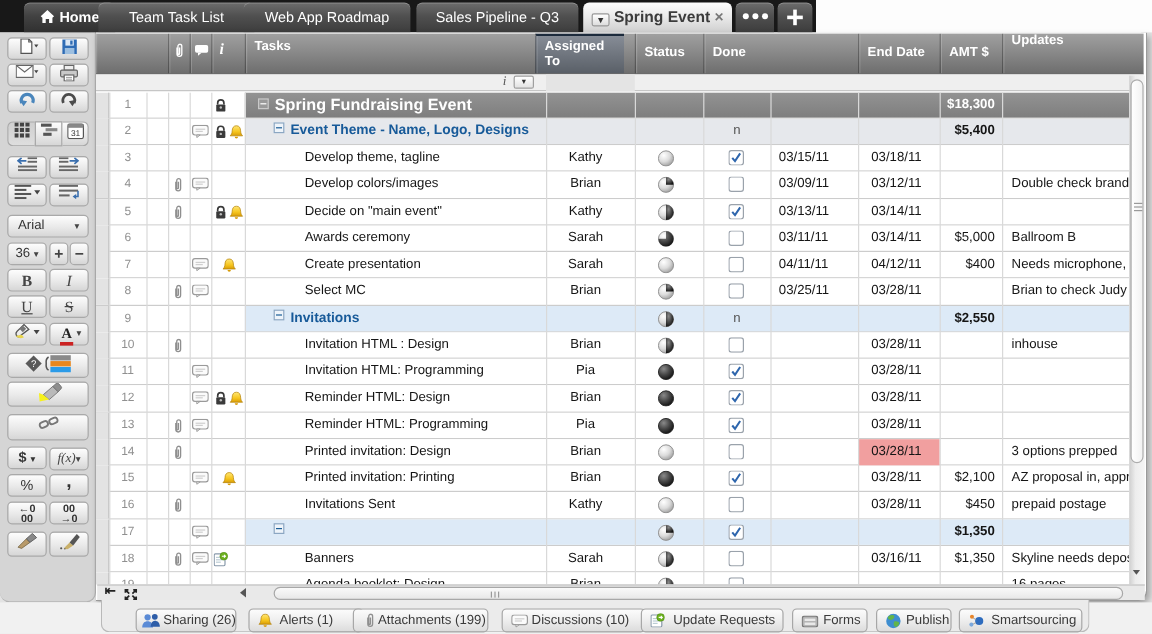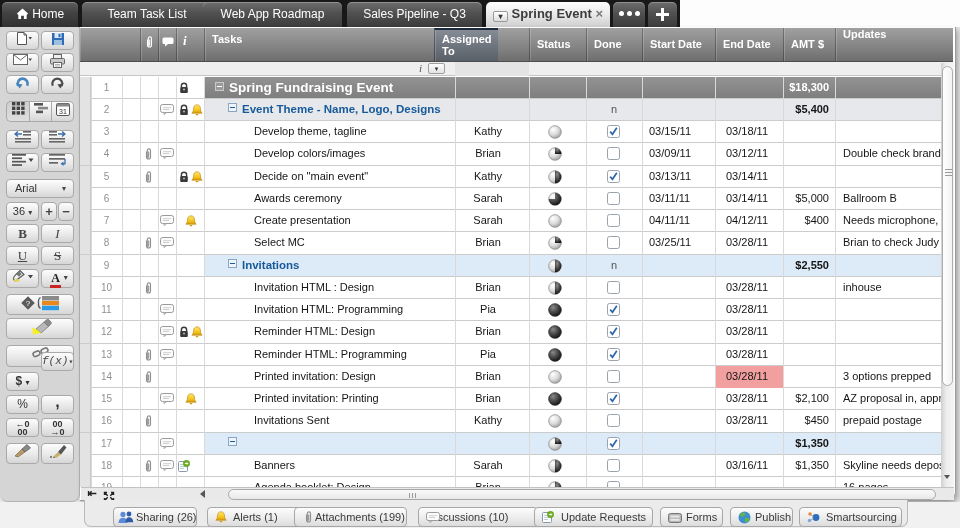--- a/index.html
+++ b/index.html
@@ -3,21 +3,21 @@
 <style>
 *{margin:0;padding:0;box-sizing:border-box}
 html,body{width:960px;height:528px;overflow:hidden}
 body{font-family:"Liberation Sans",sans-serif;-webkit-font-smoothing:antialiased;background:#e3e3e3;position:relative}
 .abs{position:absolute}
 
 #topbar{left:0;top:0;width:680px;height:27px;background:#181818}
 #topwhite{left:680px;top:0;width:280px;height:27px;background:#fdfdfd}
 .ttab{position:absolute;top:2px;height:25px;border-radius:5px 5px 0 0;color:#fff;font-size:12px;text-align:center;line-height:24px}
 .ttab.dk{background:linear-gradient(#6d6d6d,#505050 45%,#3c3c3c);box-shadow:inset 0 1px 0 rgba(255,255,255,.25)}
-#tabhome{left:2px;width:76px;font-weight:normal;background:linear-gradient(#5e5e5e,#424242 45%,#303030);box-shadow:inset 0 1px 0 rgba(255,255,255,.25)}
+#tabhome{left:20px;width:76px;font-weight:bold;background:linear-gradient(#5e5e5e,#424242 45%,#303030);box-shadow:inset 0 1px 0 rgba(255,255,255,.25)}
 #tabactive{left:486px;width:124px;background:linear-gradient(#fefefe,#e9e9e9 50%,#cfcfcf);color:#3c3c3c;font-weight:bold;font-size:13px}
 
 #sidebar{left:0;top:27px;width:80px;height:475px;background:#d5d5d5;border-right:1px solid #b4b4b4;border-bottom:1px solid #b4b4b4;border-radius:0 0 8px 8px}
 .sbtn{position:absolute;left:6px;width:33px;height:19px;background:linear-gradient(#fdfdfd,#e9e9e9 55%,#d6d6d6);border:1px solid #a9a9a9;border-radius:4px;text-align:center;color:#444;font-size:12px;line-height:17px}
 .sbtn.r{left:41px}
 .sbtn.w{width:68px}
 .sbtn.press{background:linear-gradient(#cfcfcf,#dedede)}
 
 #gridframe{left:80px;top:27px;width:876px;height:474px;background:#fff;border:1px solid #9a9a9a;border-left:none;border-top:none;border-radius:0 0 9px 0;box-shadow:2px 3px 5px rgba(0,0,0,.28)}
 #ghead{left:80px;top:28px;width:873px;height:34px;background:linear-gradient(#a0a0a0,#8a8a8a 45%,#6e6e6e);border-bottom:1px solid #4e4e4e;overflow:hidden}
@@ -271,21 +271,21 @@
         <path d="M17 3 L19.5 0.8 A1.8 1.8 0 0 1 22.2 1 L23.8 2.8 A1.8 1.8 0 0 1 23.6 5.4 L21.5 7.5 Z" fill="#8d8d8d" stroke="#666" stroke-width="0.6"></path>
         <path d="M5.5 8.5 L9 10 L14 14 L6 15.5 Z" fill="#f6f11c"></path>
       </svg></div>
 <div class="sbtn w" style="top:345px;height:22px"><svg width="17" height="13" viewBox="0 0 17 13">
         <g fill="none" stroke="#777" stroke-width="1.6">
           <rect x="1" y="5.5" width="7" height="4.5" rx="2.2" transform="rotate(-25 4.5 7.7)"></rect>
           <rect x="9" y="2.5" width="7" height="4.5" rx="2.2" transform="rotate(-25 12.5 4.7)"></rect>
         </g>
       </svg></div>
 <div class="sbtn" style="top:372px;font-size:12px;color:#333;font-weight:bold">$ <span style="font-size:8px;font-weight:normal">▾</span></div>
-<div class="sbtn r" style="top:352px;font-style:italic;font-family:Liberation Mono, monospace;font-size:11px">f(x)<span style="font-size:8px;font-style:normal">▾</span></div>
+<div class="sbtn r" style="top:373px;font-style:italic;font-family:Liberation Serif, serif;font-size:11px">f(x)<span style="font-size:8px;font-style:normal">▾</span></div>
 <div class="sbtn" style="top:395px;font-size:12px;color:#333">%</div>
 <div class="sbtn r" style="top:395px;font-size:16px;font-weight:bold;color:#333;line-height:12px">,</div>
 <div class="sbtn" style="top:418px;font-size:9px;font-weight:bold;color:#333;line-height:8px;padding-top:1px">←0<br>00</div>
 <div class="sbtn r" style="top:418px;font-size:9px;font-weight:bold;color:#333;line-height:8px;padding-top:1px">00<br>→0</div>
 <div class="sbtn" style="top:443px;height:21px"><svg width="18" height="14" viewBox="0 0 18 14">
         <path d="M1 12 L8 5 L11 8 L4 13 Z" fill="#b89a6a" stroke="#7a6a4a" stroke-width="0.7"></path>
         <path d="M8 5 L13 0.5 L16.5 4 L11 8 Z" fill="#888" stroke="#555" stroke-width="0.7"></path>
       </svg></div>
 <div class="sbtn r" style="top:443px;height:21px"><svg width="18" height="14" viewBox="0 0 18 14">
         <path d="M4 13 L9 8 L12 10.5 L7 14 Z" fill="#c9b06a"></path>
@@ -300,24 +300,23 @@
 <div class="hc" style="left:0;width:124px;border-left:none"></div>
 <div class="hc" style="left:60px;width:18px;padding:8px 0 0 4px"><svg width="9" height="13" viewBox="0 0 9 13">
         <path d="M2.5 3.5 V9 a2 2 0 0 0 4 0 V2.5 a1.6 1.6 0 0 0 -3.2 0 V8.5 a0.7 0.7 0 0 0 1.4 0 V3.5" fill="none" stroke="#fff" stroke-width="1.1"></path>
       </svg></div>
 <div class="hc" style="left:78px;width:18px;padding:9px 0 0 3px"><svg width="12" height="10" viewBox="0 0 12 10">
         <rect x="0.5" y="0.5" width="11" height="6.5" rx="1.5" fill="#fff"></rect>
         <path d="M3 7 L3 9.5 L6 7 Z" fill="#fff"></path>
       </svg></div>
 <div class="hc" style="left:96px;width:28px;padding:5px 0 0 6px;font-family:'Liberation Serif',serif;font-style:italic;font-size:13px">i</div>
 <div class="hc" style="left:124px;width:251px">Tasks</div>
-<div class="hc" id="hasg" style="left:354px;width:64px">Assigned<br>To</div>
+<div class="hc" id="hasg" style="left:366px;width:74px">Assigned<br>To</div>
 <div class="hc" style="left:449px;width:57px;padding-top:10px">Status</div>
 <div class="hc" style="left:506px;width:56px;padding-top:10px">Done</div>
-<div class="hc" style="left:562px;width:73px;padding-top:10px">Start Date</div>
 <div class="hc" style="left:635px;width:68px;padding-top:10px">End Date</div>
 <div class="hc" style="left:703px;width:52px;padding-top:10px">AMT $</div>
 <div class="hc" style="left:755px;width:106px;padding-top:0">Updates</div>
 </div>
 <div class="abs" id="filterrow">
     <span style="position:absolute;left:375px;top:0;width:74px;height:14px;background:#e4e4e4"></span>
     <i style="position:absolute;left:339px;top:0px;font-family:'Liberation Serif',serif;font-size:11px;color:#555">i</i>
     <span style="position:absolute;left:348px;top:1px;width:17px;height:11px;background:linear-gradient(#fff,#e2e2e2);border:1px solid #9f9f9f;border-radius:2px;font-size:7px;color:#333;text-align:center;line-height:10px">▾</span>
   </div>
 <div class="abs" id="rows">
@@ -692,21 +691,21 @@
         <path d="M0.5 12 C0.5 8.5 2.5 6.8 5 6.8 C7.5 6.8 9.5 8.5 9.5 12 Z" fill="#5b8bd6"></path>
         <circle cx="11" cy="3" r="2.4" fill="#2d5da8"></circle>
         <path d="M7.5 11.2 C7.8 8 9 6.2 11 6.2 C13.3 6.2 15.2 7.9 15.2 11.2 Z" fill="#2d5da8"></path>
       </svg>Sharing (26)</div>
 <div class="btab" style="left:207px;width:96px;padding-left:25px"><svg class="bi" width="12" height="12">
         <use href="#bell"></use>
       </svg>Alerts (1)</div>
 <div class="btab" style="left:294px;width:113px;padding-left:20px;padding-right:0"><svg class="bi" style="left:9px" width="9" height="13">
         <use href="#clip"></use>
       </svg>Attachments (199)</div>
-<div class="btab" style="left:418px;width:120px;padding-left:8px;padding-right:0"><svg class="bi" style="top:4px" width="14" height="11">
+<div class="btab" style="left:418px;width:120px;padding-left:24px;padding-right:0"><svg class="bi" style="top:4px" width="14" height="11">
         <use href="#comm"></use>
       </svg>Discussions (10)</div>
 <div class="btab" style="left:534px;width:119px;padding-left:26px"><svg class="bi" width="12" height="12">
         <use href="#grn"></use>
       </svg>Update Requests</div>
 <div class="btab" style="left:660px;width:63px;padding-left:25px"><svg class="bi" style="top:5px" width="14" height="10" viewBox="0 0 14 10">
         <rect x="0.5" y="0.5" width="13" height="9" rx="2" fill="#b5b5b5" stroke="#777"></rect>
         <rect x="2.5" y="2.5" width="9" height="2" fill="#e9e9e9"></rect>
         <rect x="2.5" y="5.8" width="9" height="2" fill="#e9e9e9"></rect>
       </svg>Forms</div>

